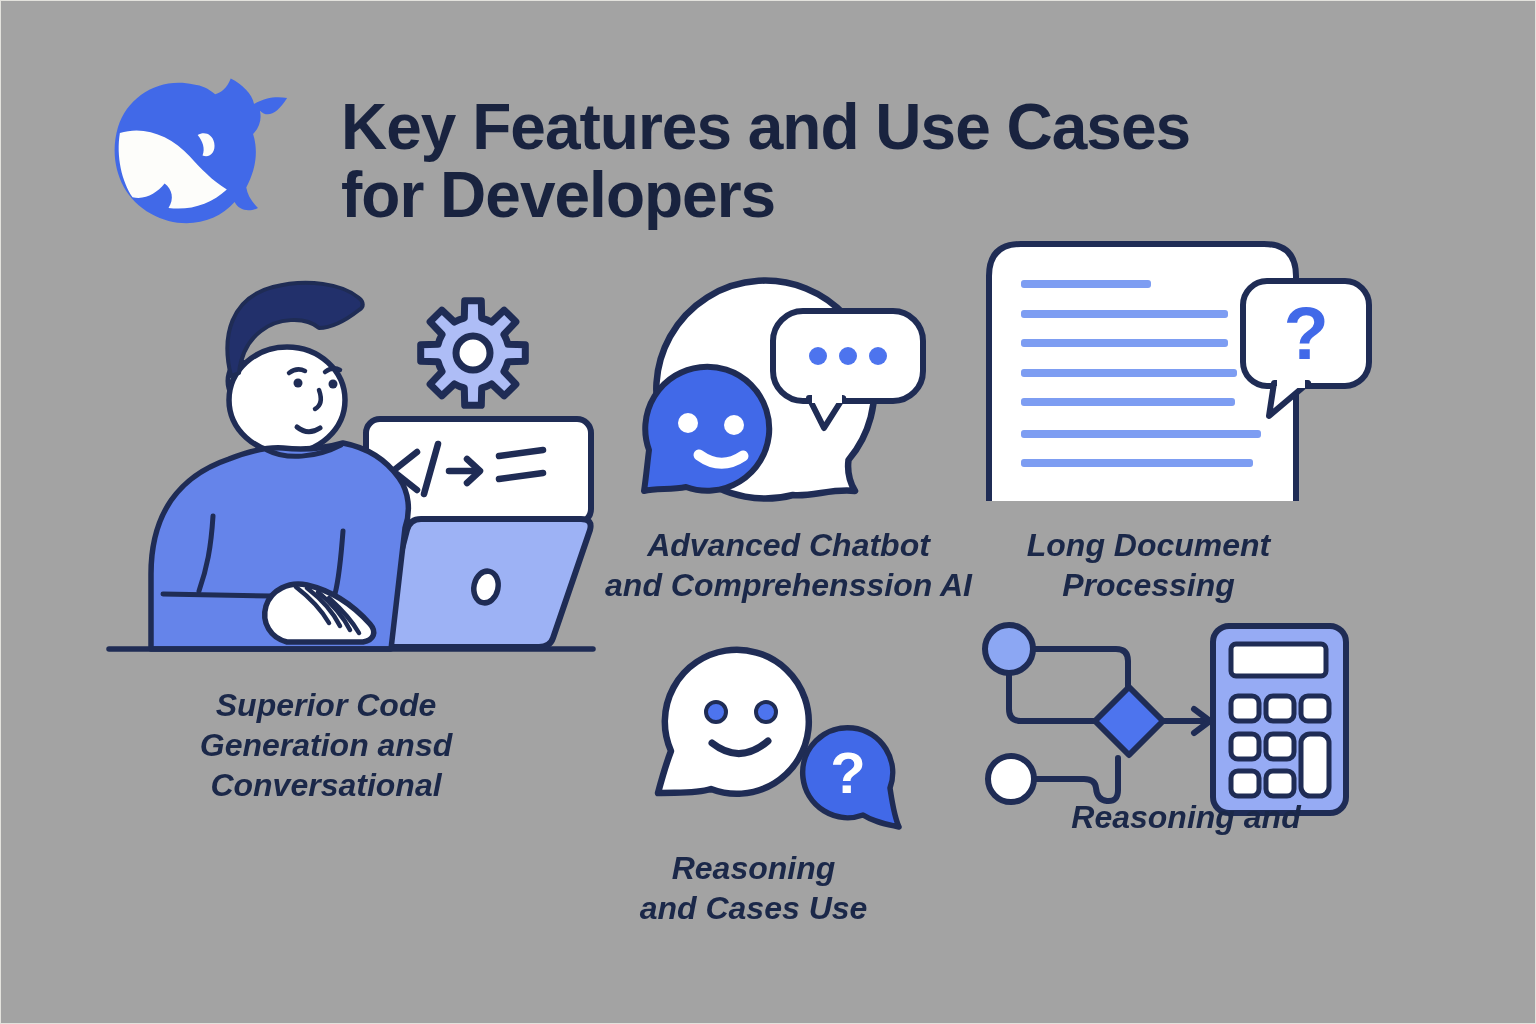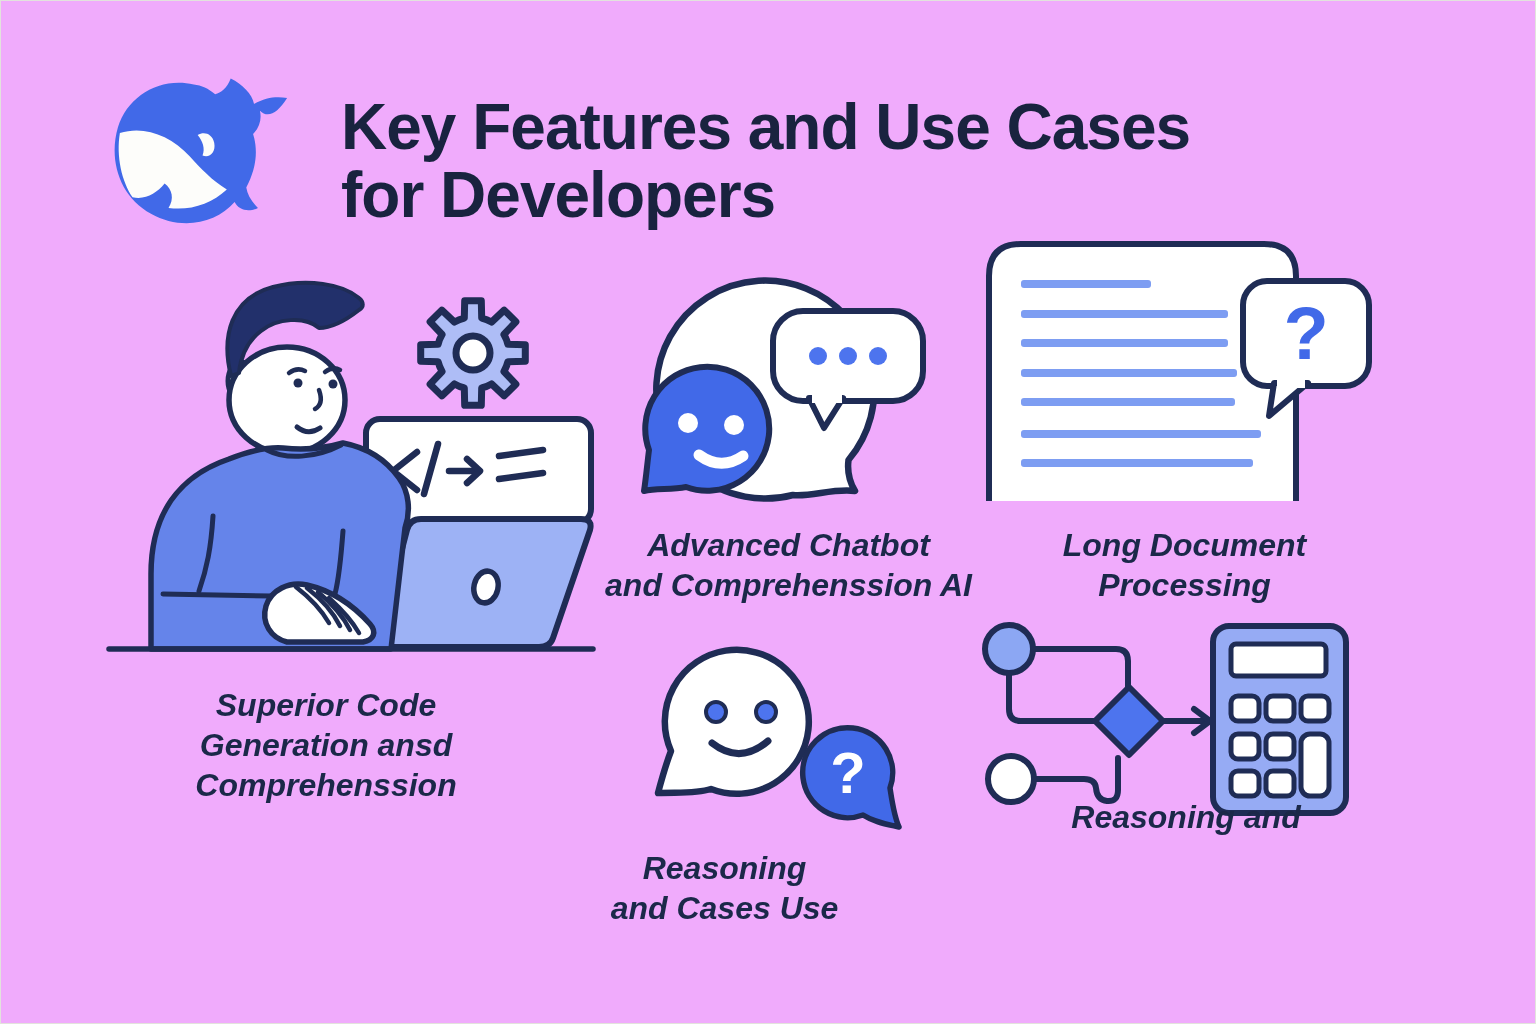--- a/index.html
+++ b/index.html
@@ -1,40 +1,40 @@
 <!DOCTYPE html>
 <html><head>
 <meta charset="utf-8">
 <style>
   html,body{margin:0;padding:0;background:#e9e9e6;}
   .stage{
     position:relative;
     width:1536px;height:1024px;
-    background:#f0abfc;
+    background:#a3a3a3;
     font-family:"Liberation Sans",sans-serif;
     overflow:hidden;
     border:1px solid #e3e2dd;
     box-sizing:border-box;
   }
   .title{
     position:absolute;left:340px;top:92px;
     font-size:64px;line-height:68px;font-weight:bold;
     color:#19233f;letter-spacing:-1px;
   }
   .title span{display:block;}
   .caption{
     position:absolute;
     font-size:32px;line-height:40px;font-weight:bold;
     color:#1b2849;text-align:center;
   }
   .caption span{display:block;white-space:nowrap;font-style:italic;}
   .cap-code{left:130px;top:684px;width:390px;}
   .cap-chat{left:595px;top:524px;width:385px;}
-  .cap-doc{left:996px;top:524px;width:375px;}
-  .cap-reason1{left:571px;top:847px;width:305px;}
+  .cap-doc{left:960px;top:524px;width:375px;}
+  .cap-reason1{left:600px;top:847px;width:305px;}
   .cap-reason2{left:995px;top:796px;width:380px;}
   svg{position:absolute;overflow:visible;}
   .svg-logo{left:105px;top:64px;}
   .svg-dev{left:90px;top:275px;}
   .svg-chat{left:640px;top:275px;}
   .svg-doc{left:985px;top:235px;}
   .svg-face{left:645px;top:625px;}
   .svg-flow{left:975px;top:615px;}
   .qmark{font-family:"Liberation Sans",sans-serif;font-weight:bold;}
 </style>
@@ -242,21 +242,21 @@
         <rect x="325" y="118" width="28" height="62" rx="9"></rect>
         <rect x="255" y="155" width="28" height="25" rx="7"></rect>
         <rect x="290" y="155" width="28" height="25" rx="7"></rect>
       </g>
     </g>
   </svg>
 
   <div class="caption cap-code">
     <span>Superior Code</span>
     <span>Generation ansd</span>
-    <span>Comprehenssion</span>
+    <span>Conversational</span>
   </div>
   <div class="caption cap-chat">
     <span>Advanced Chatbot</span>
     <span>and Comprehenssion AI</span>
   </div>
   <div class="caption cap-doc">
     <span>Long Document</span>
     <span>Processing</span>
   </div>
   <div class="caption cap-reason1">

